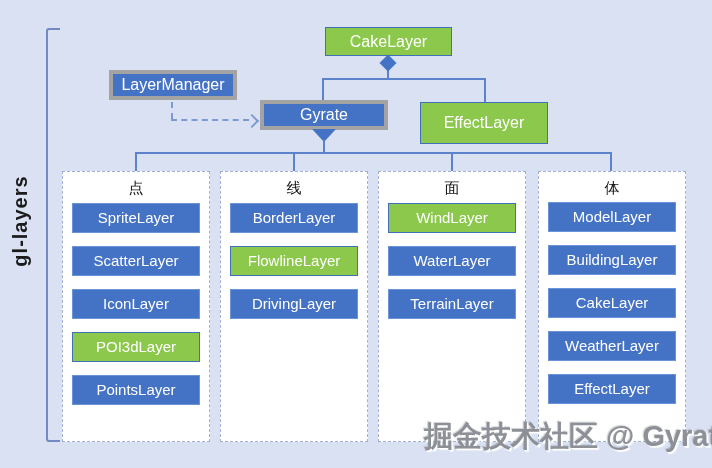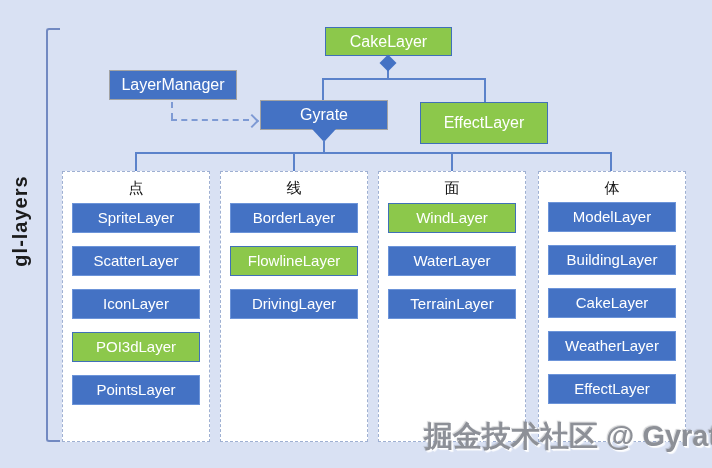--- a/index.html
+++ b/index.html
@@ -23,21 +23,21 @@
   .bracket-label{
     position:absolute; left:-78px; top:208px; width:200px; height:26px;
     transform:rotate(-90deg); text-align:center;
     font-size:20px; font-weight:600; color:#1b1b1b; letter-spacing:1px;
   }
   
   .node{
     position:absolute; color:#fff; font-size:16px; text-align:center;
     display:flex; align-items:center; justify-content:center; box-sizing:border-box;
   }
-  .node.blue{ background:var(--blue); border:1px solid #a3a3a3; }
+  .node.blue{ background:var(--blue); border:4px solid #a3a3a3; }
   .node.green{ background:var(--green); border:1px solid #4070B8; }
   
   .hline,.vline{ position:absolute; background:var(--line); }
   .hline{ height:2px; } .vline{ width:2px; }
   .dash-v{ position:absolute; border-left:2px dashed #7E9AD4; }
   .dash-h{ position:absolute; border-top:2px dashed #7E9AD4; }
   .chevron{
     position:absolute; width:8px; height:8px;
     border-top:2px solid #7E9AD4; border-right:2px solid #7E9AD4;
     transform:rotate(45deg);

